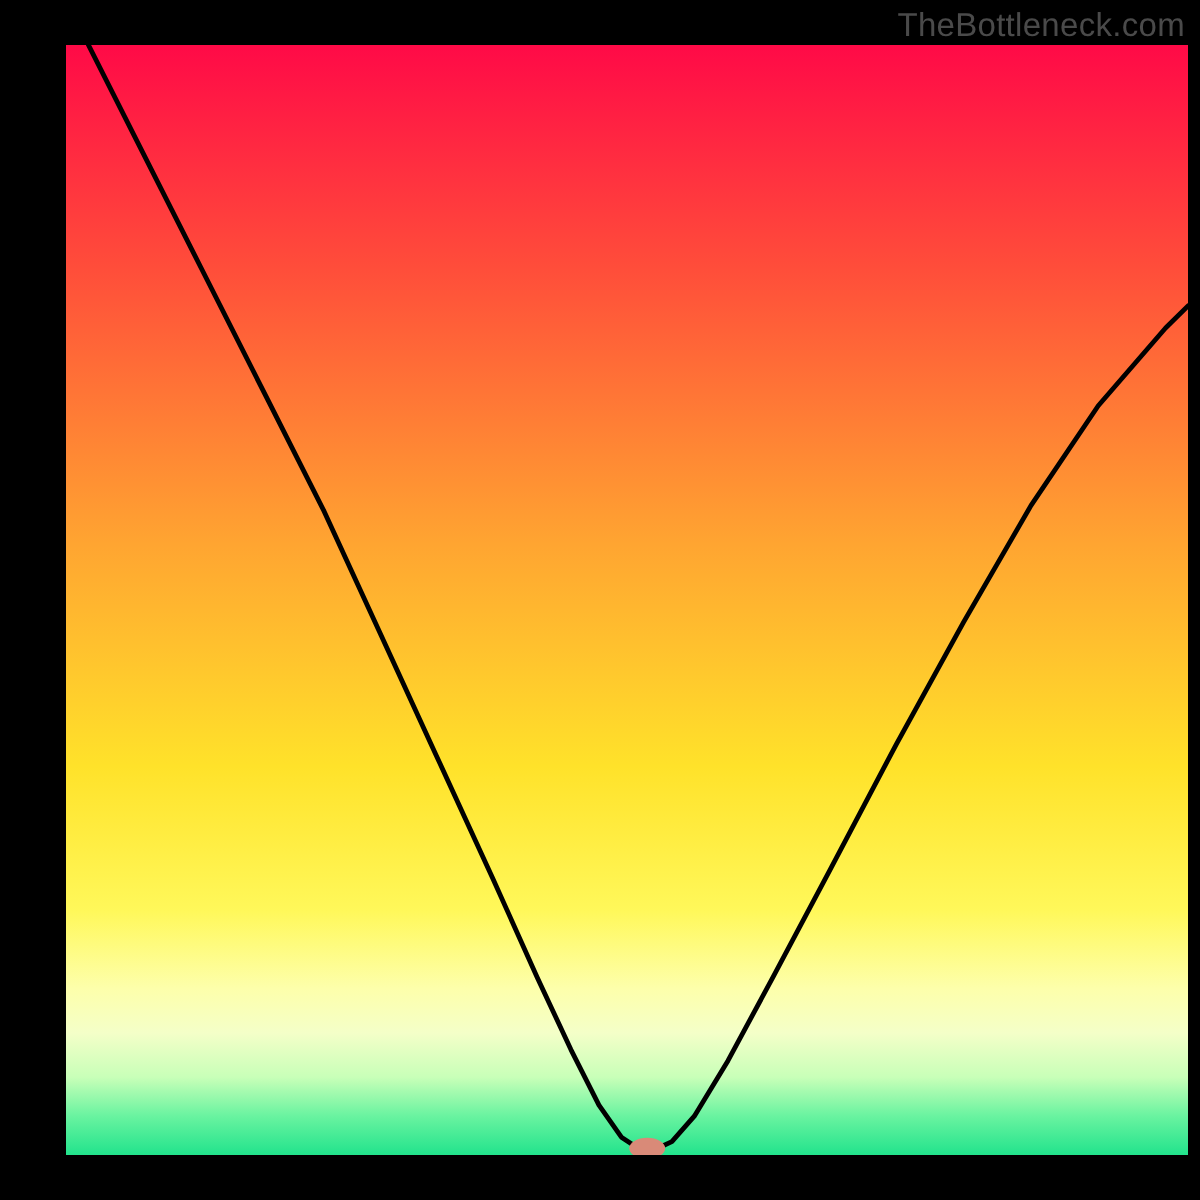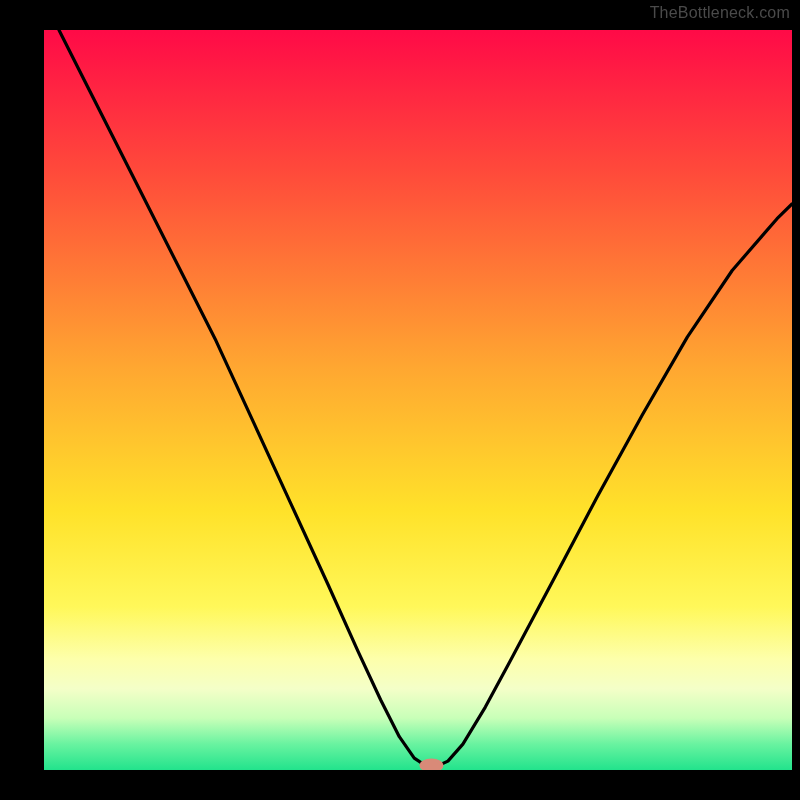--- a/index.html
+++ b/index.html
@@ -15,21 +15,21 @@
     position: relative;
     width: 800px;
     height: 800px;
     background: #000;
   }
   .watermark {
     position: absolute;
     top: 4px;
     right: 10px;
     color: #4a4a4a;
-    font-size: 16px;
+    font-size: 22px;
     font-weight: 500;
     z-index: 5;
     letter-spacing: 0.2px;
   }
   svg {
     position: absolute;
     top: 0;
     left: 0;
   }
 </style>

